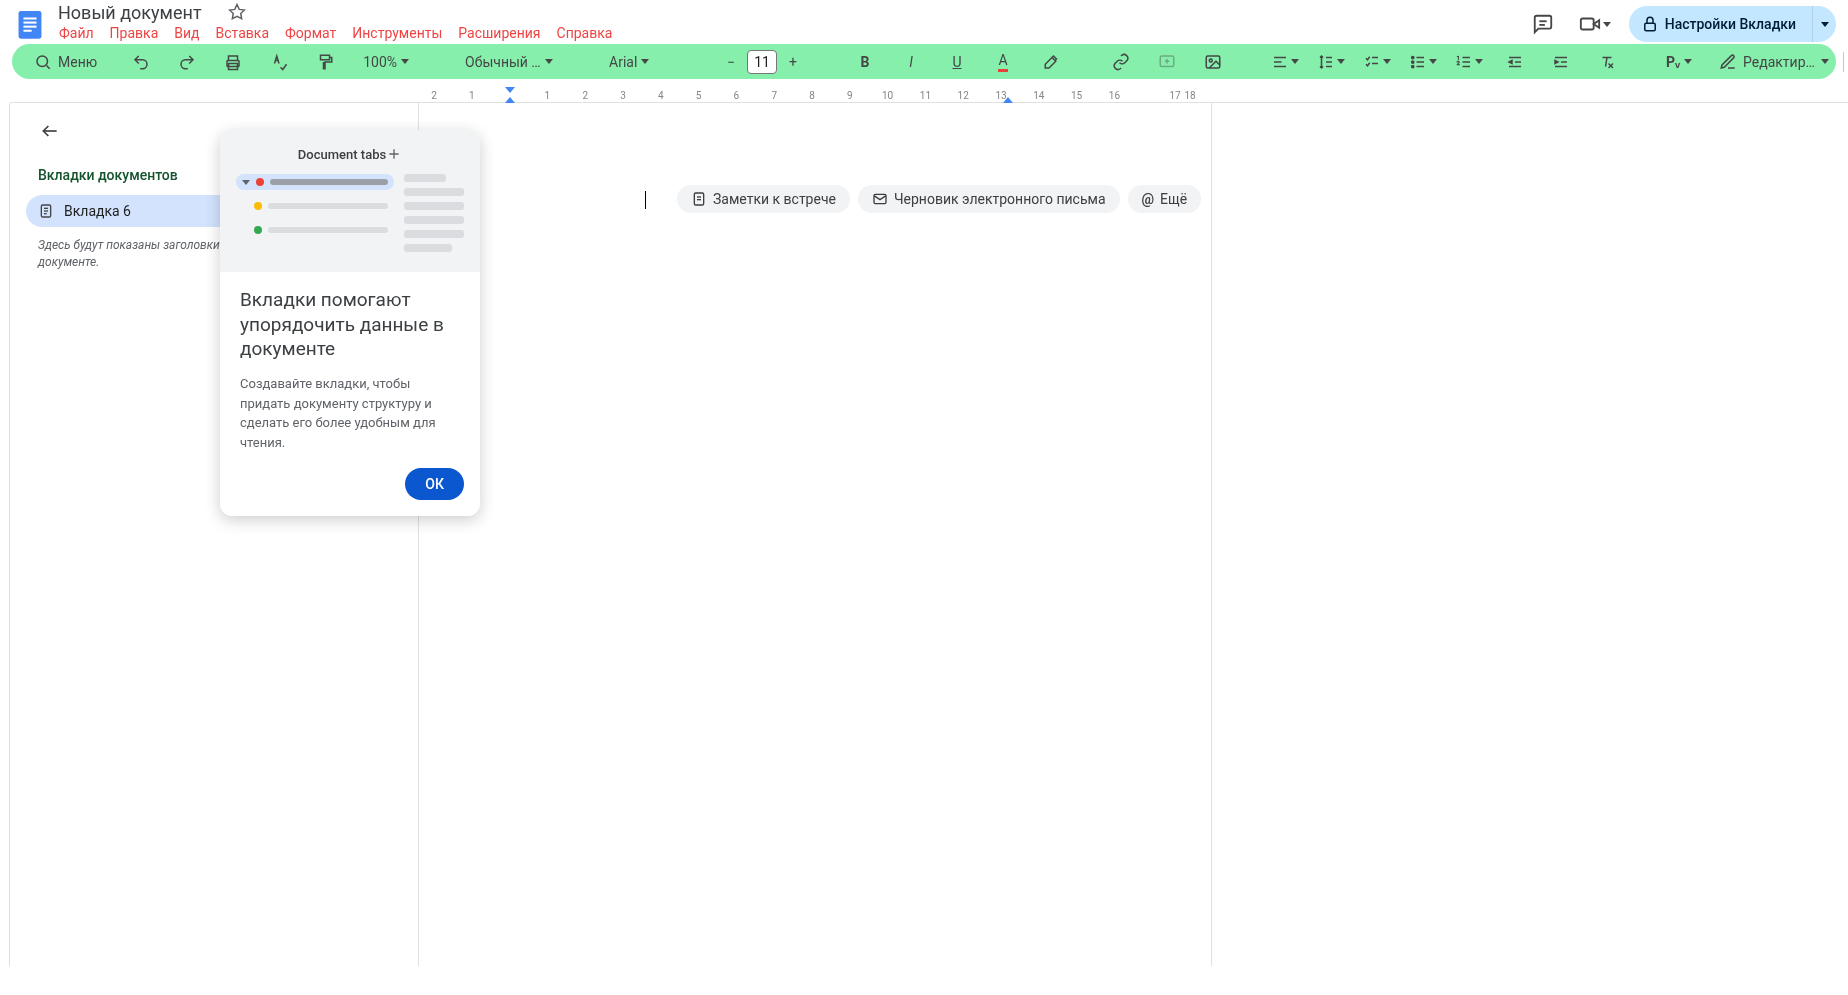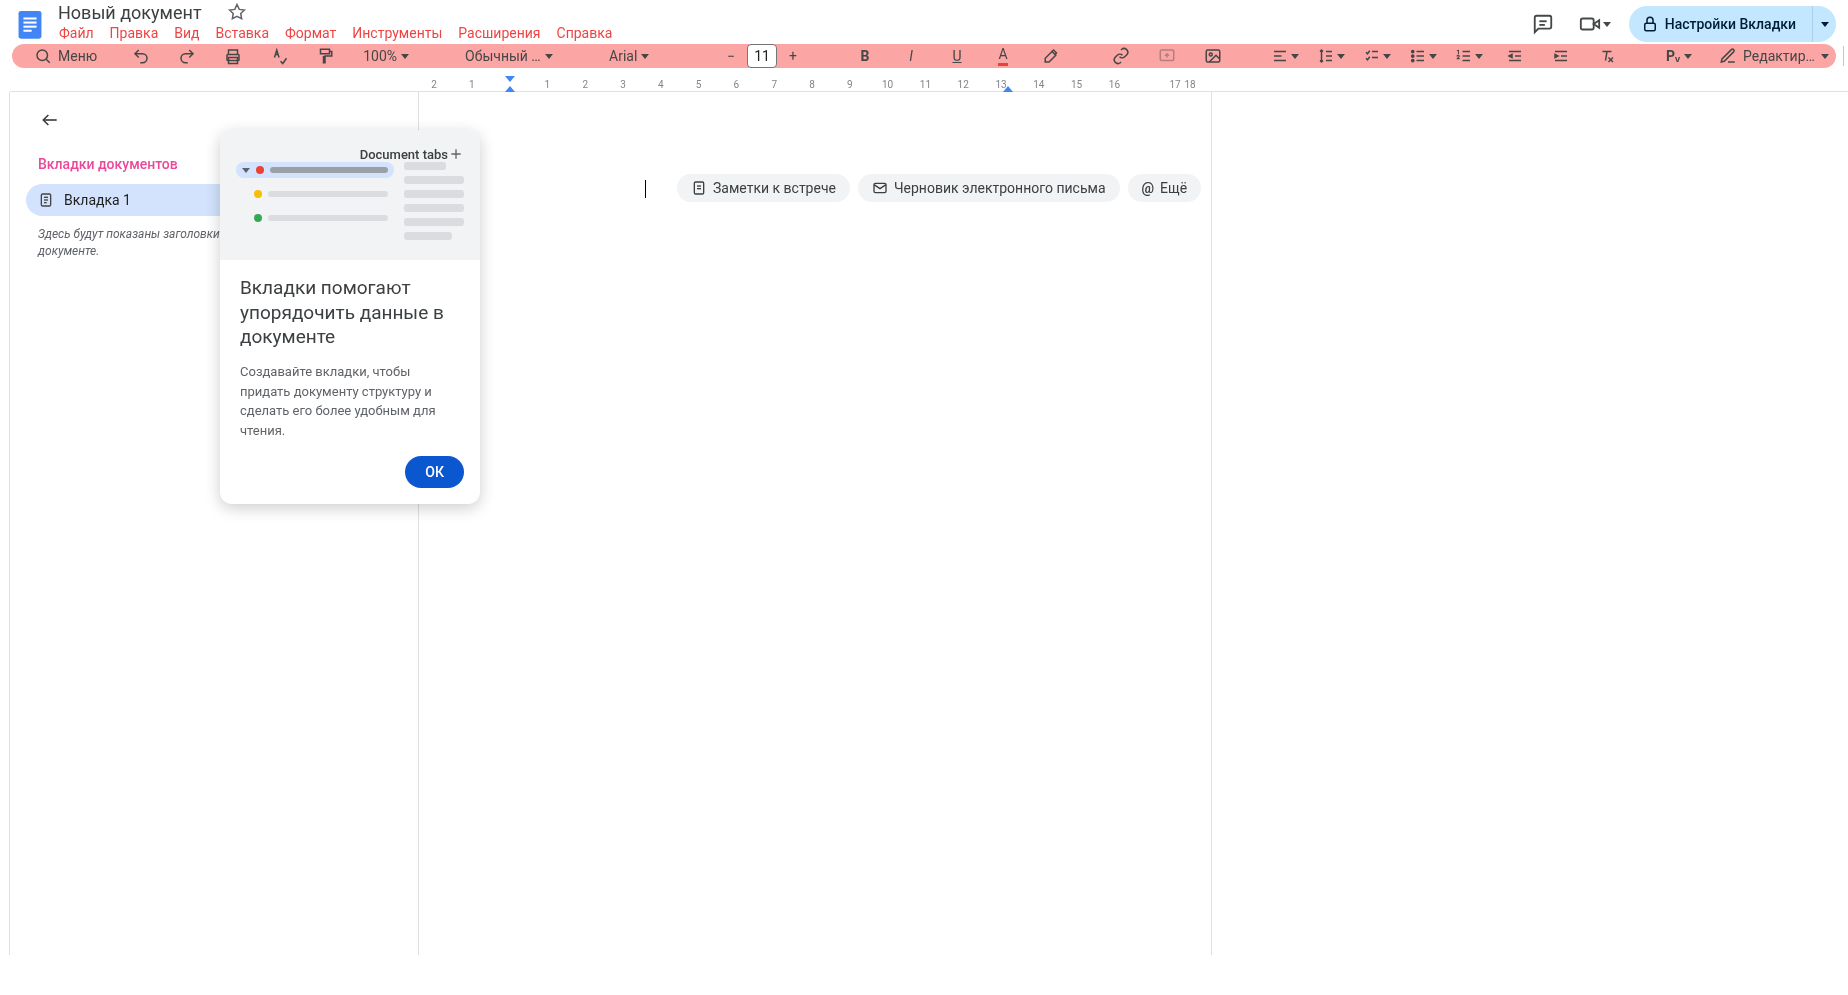--- a/index.html
+++ b/index.html
@@ -18,21 +18,21 @@
 .video-btn { display:flex; align-items:center; gap:2px; padding:0 6px; height:36px; border-radius:18px; color:#444746; }
 .share-btn { display:flex; align-items:center; gap:6px; background:#c2e7ff; color:#001d35; height:36px; padding:0 16px 0 12px; border-radius:18px 0 0 18px; font-size:14px; font-weight:500; cursor:pointer; }
 .share-drop { background:#c2e7ff; height:36px; width:24px; border-radius:0 18px 18px 0; display:flex; align-items:center; justify-content:center; border-left:1px solid rgba(0,0,0,0.1); cursor:pointer; color:#001d35;}
 .share-wrap { display:flex; }
 
 
 .menubar { display:flex; gap:2px; padding:0 0 4px 52px; height:24px; align-items:center; }
 .menu-item { font-size:14px; color:#ef4444; padding:2px 7px; border-radius:4px; cursor:pointer; }
 
 
-.toolbar { display:flex; align-items:center; height:24px; background:#fca5a5; border-radius:24px; margin:0 12px 8px 12px; padding:0 10px; gap:18px; }
+.toolbar { display:flex; align-items:center; height:35px; background:#86efac; border-radius:24px; margin:0 12px 8px 12px; padding:0 10px; gap:18px; }
 .tb-btn { min-width:28px; height:28px; border-radius:4px; display:flex; align-items:center; justify-content:center; color:#444746; cursor:pointer; font-size:14px; }
 .tb-sep { width:1px; height:20px; background:#c7c7c7; margin:0 4px; }
 .tb-search { display:flex; align-items:center; gap:6px; padding:0 12px; height:30px; border-radius:15px; color:#444746; font-size:14px; cursor:pointer; }
 .tb-dropdown { display:flex; align-items:center; gap:4px; padding:0 6px; height:28px; color:#444746; font-size:14px; cursor:pointer; border-radius:4px;}
 .font-size-box { display:flex; align-items:center; gap:2px; }
 .fs-input { width:30px; height:24px; border:1px solid #747775; border-radius:4px; text-align:center; font-size:14px; background:#fff; color:#1f1f1f; }
 .tb-right { margin-left:auto; display:flex; align-items:center; gap:2px; }
 .edit-mode { display:flex; align-items:center; gap:6px; padding:0 8px; height:28px; color:#444746; font-size:14px; cursor:pointer; border-radius:4px; }
 .collapse-btn { width:28px; height:28px; border-radius:50%; display:flex; align-items:center; justify-content:center; color:#444746; cursor:pointer; margin-left:8px;}
 
@@ -41,32 +41,32 @@
 .ruler-h-inner { position:absolute; left:418px; right:0; top:0; height:16px; display:flex; align-items:center;}
 .ruler-mark { position:absolute; font-size:10px; color:#80868b; transform:translateX(-50%); }
 .ruler-indent { position:absolute; top:0; color:#4285f4; }
 
 
 .main { display:flex; height:calc(995px - 132px); }
 .ruler-v { width:10px; background:#fff; border-right:1px solid #e0e0e0; }
 .sidebar { width:260px; background:#fff; padding:12px 8px; position:relative; }
 .back-btn { width:32px; height:32px; border-radius:50%; display:flex; align-items:center; justify-content:center; color:#3c4043; cursor:pointer; margin-bottom:16px; margin-left:16px;}
 .sb-header { display:flex; align-items:center; justify-content:space-between; padding:0 12px 8px 20px; }
-.sb-title { font-size:14px; font-weight:500; color:#ec4899; }
+.sb-title { font-size:14px; font-weight:500; color:#14532d; }
 .sb-add { width:24px; height:24px; display:flex; align-items:center; justify-content:center; color:#444746; cursor:pointer; border-radius:4px;}
 .tab-item { display:flex; align-items:center; gap:10px; background:#d3e3fd; border-radius:20px; padding:8px 12px; margin:0 8px; cursor:pointer; }
 .tab-icon { color:#444746; }
 .tab-label { font-size:14px; color:#1f1f1f; flex:1; }
 .tab-more { color:#444746; cursor:pointer; }
 .sb-hint { font-size:12px; font-style:italic; color:#5f6368; padding:10px 20px; line-height:1.4; }
 
 
 .callout { position:absolute; left:220px; top:130px; width:260px; background:#fff; border-radius:12px; box-shadow:0 4px 16px rgba(0,0,0,0.2); z-index:100; overflow:hidden; }
 .callout-top { background:#f1f3f4; padding:16px 16px 20px 16px; }
-.callout-head { display:flex; align-items:center; justify-content:flex-end; }
+.callout-head { display:flex; align-items:center; justify-content:center; margin-bottom:12px; }
 .callout-head-title { font-size:13px; font-weight:500; color:#3c4043; }
 .callout-ill { display:flex; gap:10px; }
 .ill-left { flex:1; display:flex; flex-direction:column; gap:8px; }
 .ill-row { display:flex; align-items:center; gap:6px; padding:4px 6px; border-radius:12px; }
 .ill-row.sel { background:#d3e3fd; }
 .ill-tri { width:0; height:0; border-left:4px solid transparent; border-right:4px solid transparent; border-top:5px solid #5f6368; }
 .ill-dot { width:8px; height:8px; border-radius:50%; }
 .ill-line { flex:1; height:6px; background:#dadce0; border-radius:3px; }
 .ill-right { width:60px; display:flex; flex-direction:column; gap:6px; }
 .ill-bar { height:8px; background:#dadce0; border-radius:3px; }
@@ -404,21 +404,21 @@
     </div>
     <div class="tab-item">
       <span class="tab-icon">
           <svg width="16" height="16" viewBox="0 0 24 24" stroke="currentColor" stroke-width="2" fill="none">
             <rect x="5" y="3" width="14" height="18" rx="2"></rect>
             <line x1="9" y1="8" x2="15" y2="8"></line>
             <line x1="9" y1="12" x2="15" y2="12"></line>
             <line x1="9" y1="16" x2="13" y2="16"></line>
           </svg>
         </span>
-      <span class="tab-label">Вкладка 1</span>
+      <span class="tab-label">Вкладка 6</span>
       <span class="tab-more">
           <svg width="16" height="16" viewBox="0 0 24 24" fill="currentColor">
             <circle cx="12" cy="5" r="1.5"></circle>
             <circle cx="12" cy="12" r="1.5"></circle>
             <circle cx="12" cy="19" r="1.5"></circle>
           </svg>
         </span>
     </div>
     <div class="sb-hint">Здесь будут показаны заголовки в документе.</div>
   </div>

